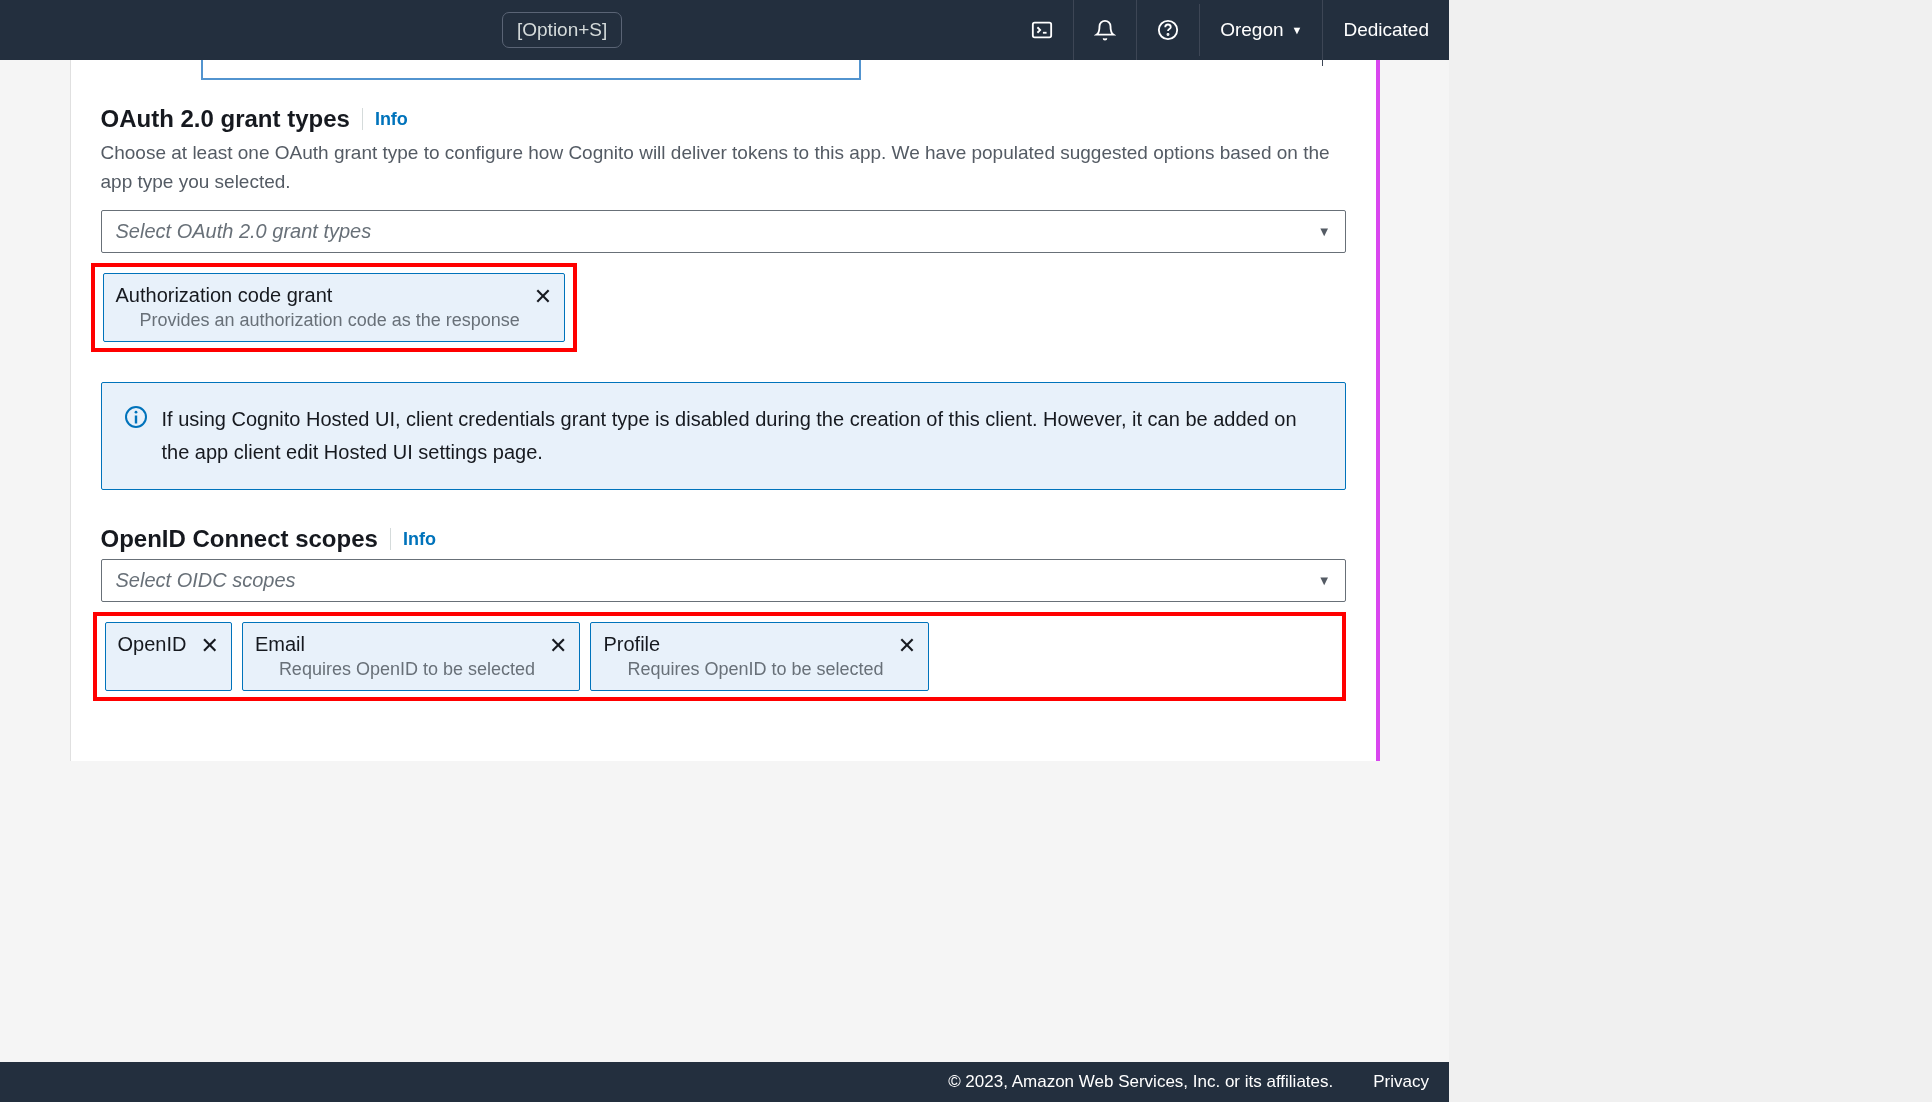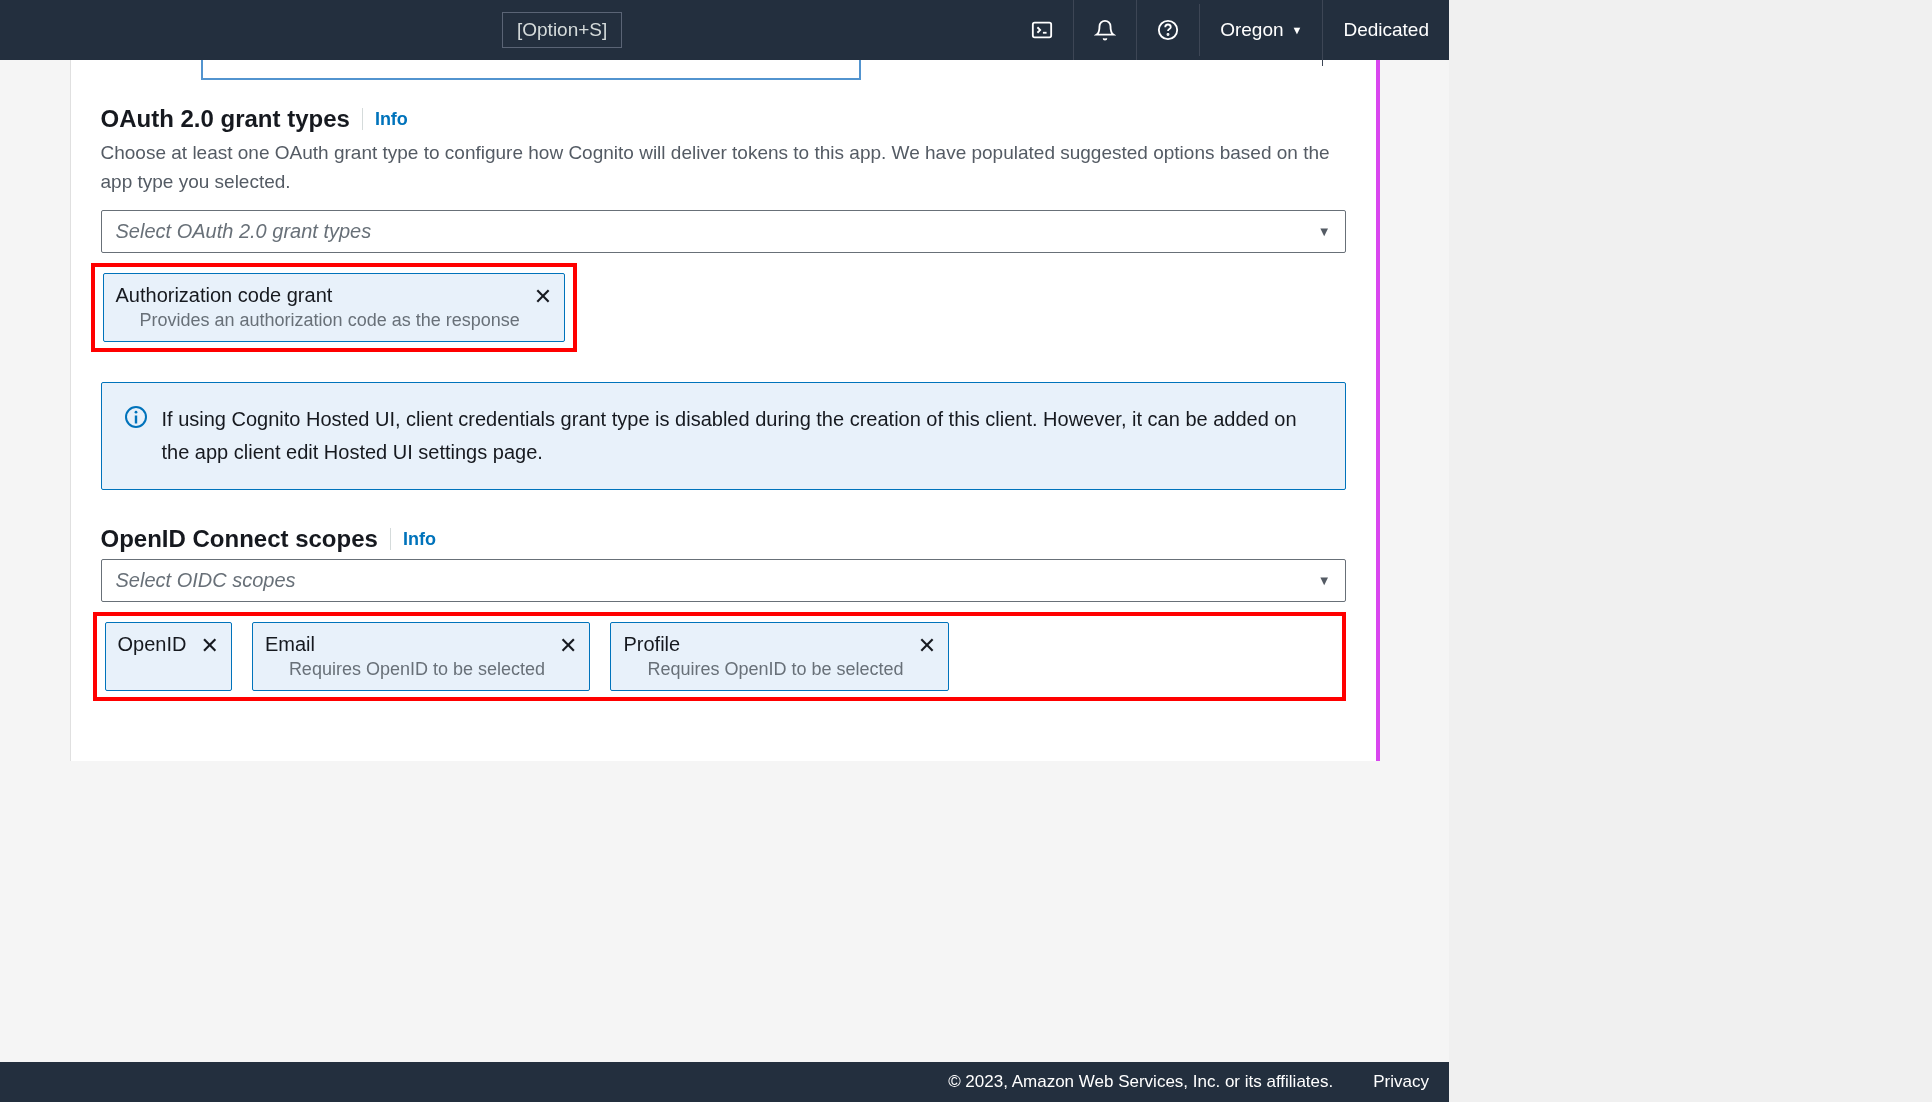--- a/index.html
+++ b/index.html
@@ -22,21 +22,21 @@
       padding: 0 10px 0 0;
       color: #ffffff;
     }
     .top-nav-left {
       display: flex;
       align-items: center;
       gap: 0;
     }
     .shortcut-hint {
       border: 1px solid #5a6475;
-      border-radius: 0;
+      border-radius: 7px;
       padding: 6px 14px;
       font-size: 19px;
       color: #d5dbdb;
       margin-left: 502px;
     }
     .top-nav-right {
       display: flex;
       align-items: center;
       gap: 0;
     }
@@ -155,21 +155,21 @@
     
     .highlight-box {
       border: 4px solid #ff0000;
       padding: 6px 8px;
       margin-top: -4px;
       margin-left: -10px;
       display: inline-block;
     }
     .highlight-box.wide {
       display: flex;
-      gap: 20px;
+      gap: 10px;
       margin-left: -8px;
     }
     
     .tag-chip {
       display: inline-flex;
       align-items: flex-start;
       border: 1px solid #0073bb;
       background: #e8f1fa;
       border-radius: 2px;
       padding: 10px 12px;

